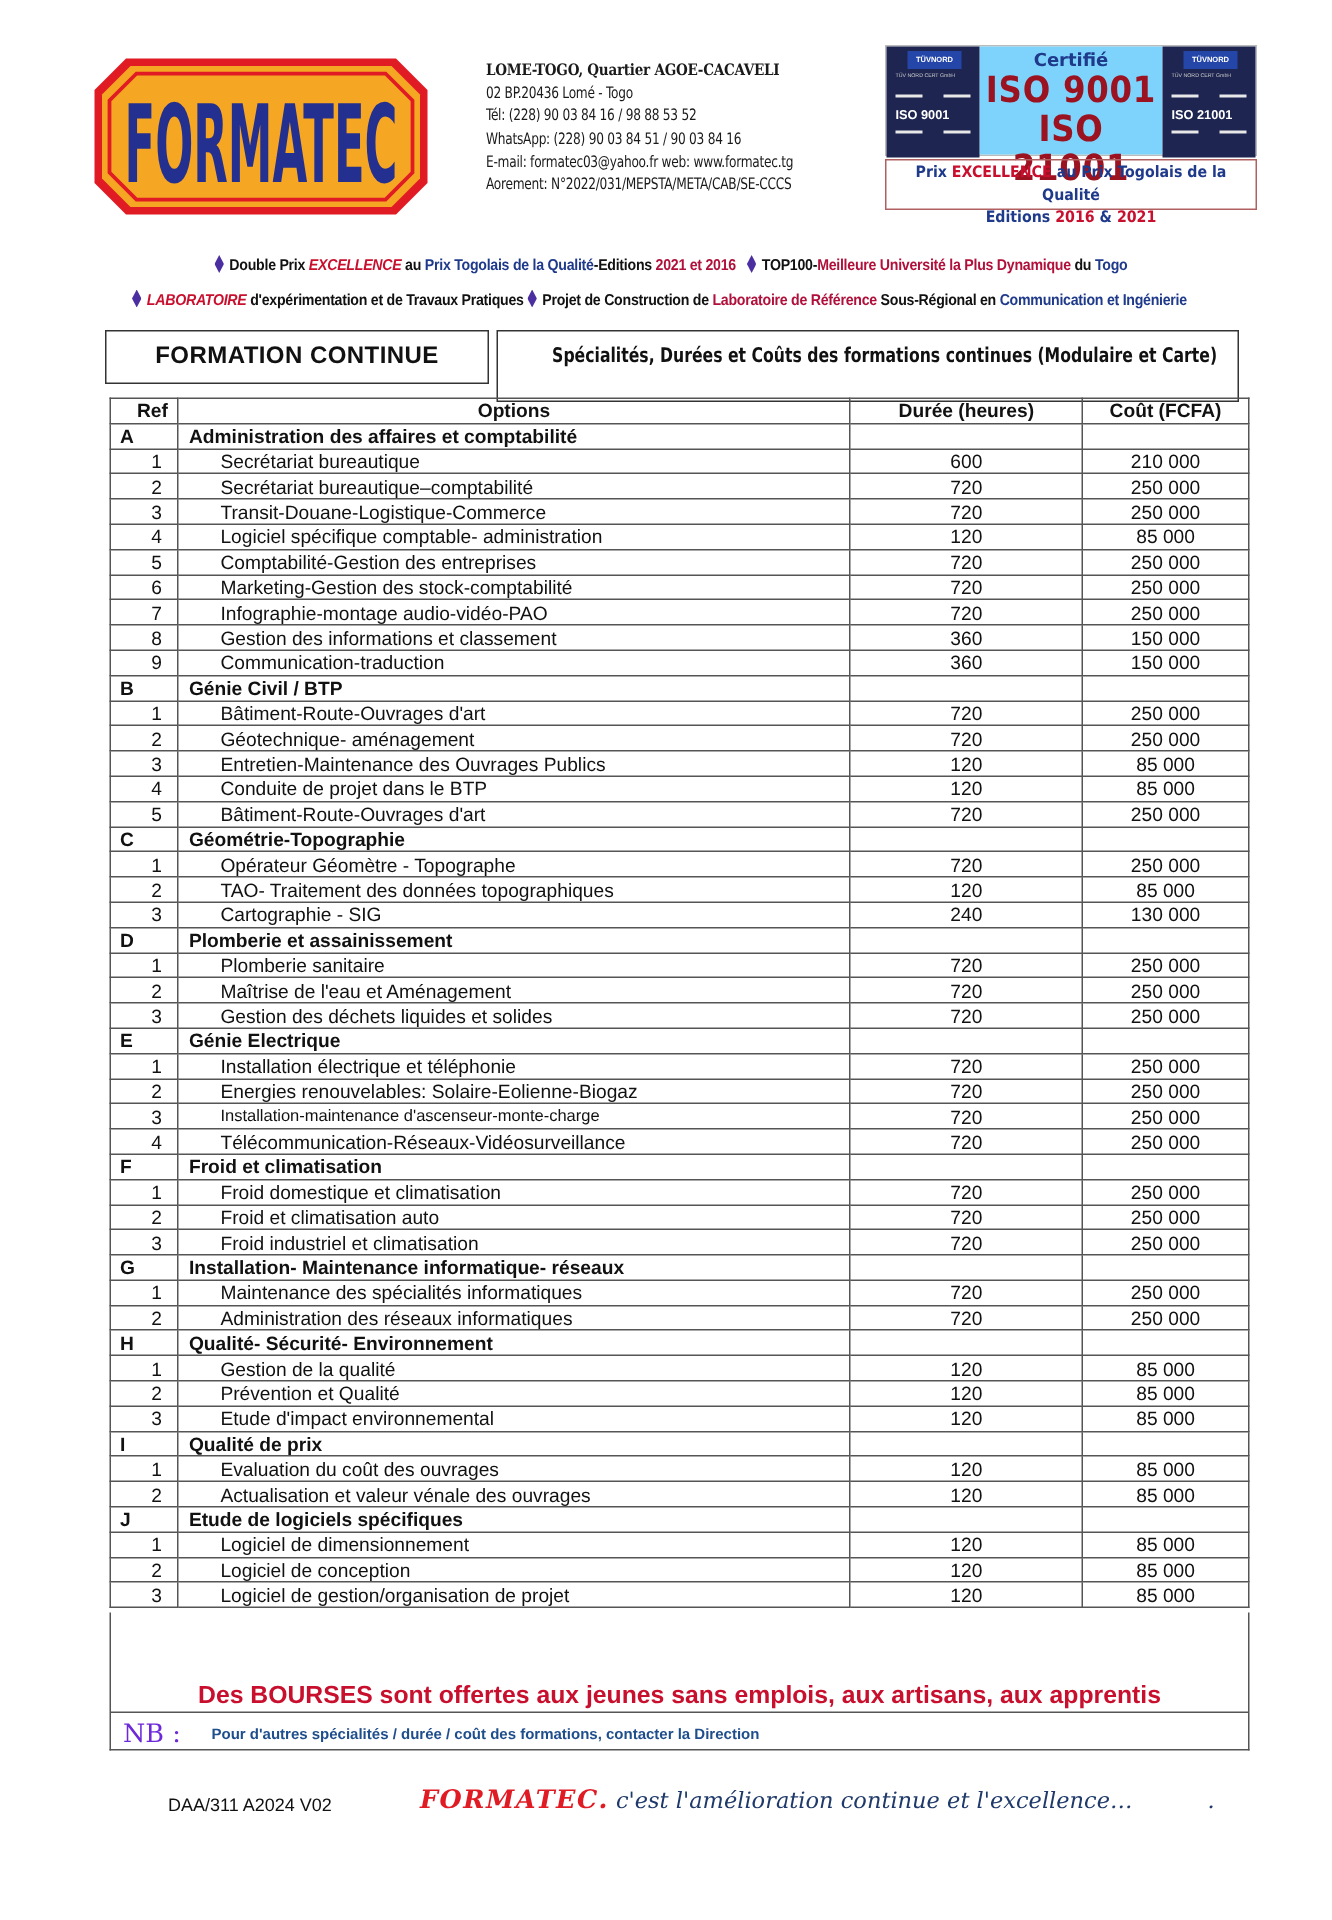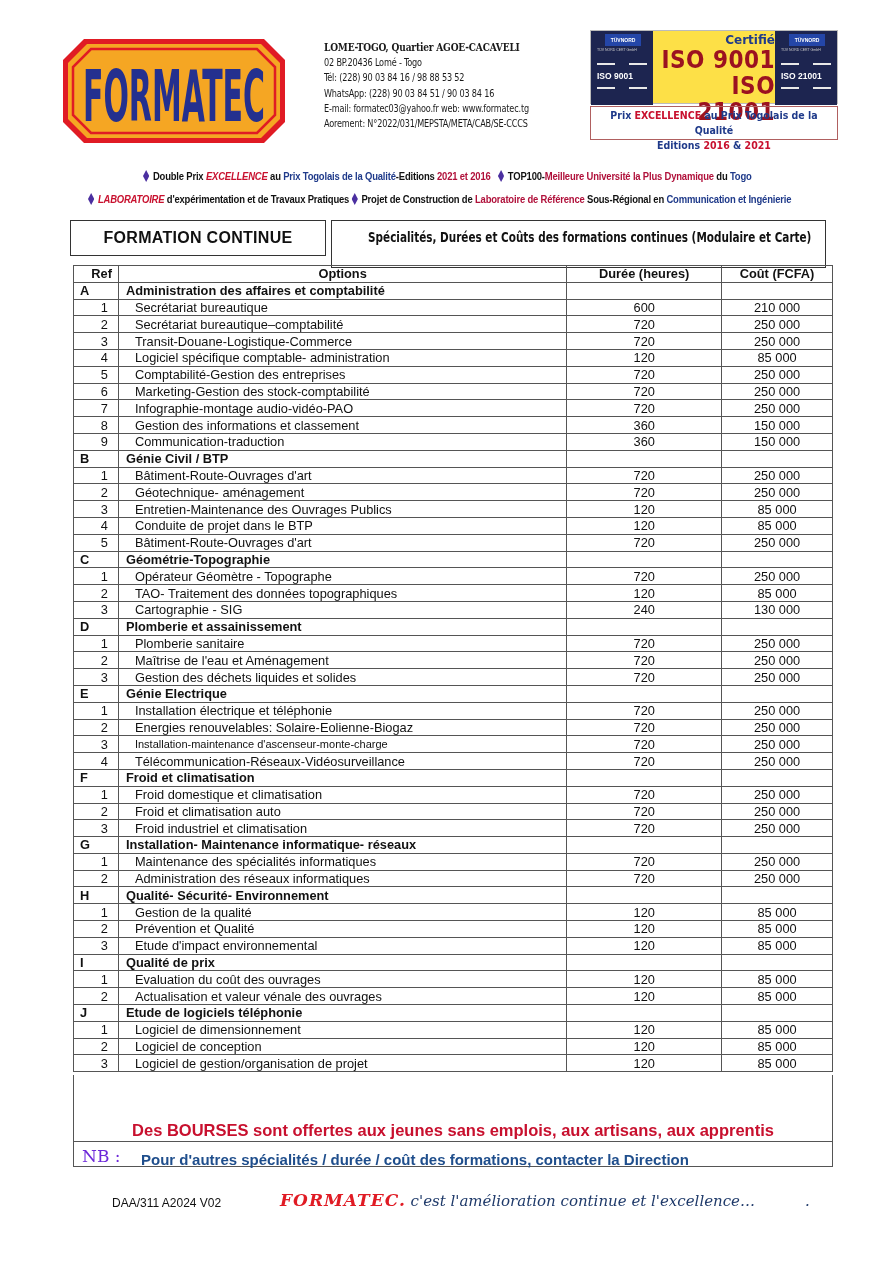--- a/index.html
+++ b/index.html
@@ -15,21 +15,21 @@
   .contact .c-title { font-weight: bold; font-family: "DejaVu Serif", serif; font-size: 10.5px; }
   .contact div { white-space: nowrap; }
 
   .iso { position: absolute; left: 590px; top: 30px; width: 248px; height: 110px; }
   .iso-top { position: absolute; left: 0; top: 0; width: 248px; height: 74px; display: flex; border: 1px solid #bbb; background: #fff; }
   .iso-badge { width: 62px; height: 74px; background: #1d2550; position: relative; color: #fff; }
   .iso-badge .tuv { position: absolute; left: 14px; top: 3px; width: 36px; height: 12px; background: #2446a8; font-size: 5px; font-weight: bold; text-align: center; line-height: 12px; color: #fff; }
   .iso-badge .tuv-sub { position: absolute; left: 6px; top: 17px; font-size: 3.5px; color: #ccc; white-space: nowrap; }
   .iso-badge .line { position: absolute; height: 2px; background: #e8e8e8; width: 18px; }
   .iso-badge .nm { position: absolute; left: 6px; top: 40px; font-size: 8.5px; font-weight: bold; white-space: nowrap; }
-  .iso-mid { flex: 1; text-align: right; background: #fde047; }
+  .iso-mid { flex: 1; text-align: center; background: #7dd3fc; }
   .iso-mid .cert { color: #1f3a8a; font-weight: bold; font-size: 12px; margin-top: 2px; font-family: "DejaVu Sans", sans-serif; }
   .iso-mid .big { color: #9b1220; font-weight: bold; font-size: 24px; line-height: 26px; font-family: "DejaVu Sans Condensed", "DejaVu Sans", sans-serif; letter-spacing: 0.5px; }
   .iso-bottom { position: absolute; left: 0; top: 76px; width: 248px; height: 34px; border: 1px solid #b06060; text-align: center; font-size: 10.5px; line-height: 15px; font-weight: bold; color: #1f3a8a; padding-top: 1px; font-family: "DejaVu Sans Condensed", "DejaVu Sans", sans-serif; }
   .red { color: #c8102e; }
 
   
   .tagline { position: absolute; font-size: 10.5px; font-weight: bold; white-space: nowrap; color: #111; letter-spacing: -0.2px; font-family: "Liberation Sans", sans-serif; transform: scaleX(0.9); transform-origin: left top; }
   .tagline.l1 { left: 143px; top: 170px; }
   .tagline.l2 { left: 88px; top: 193px; }
   .diamond { display: inline-block; width: 7px; height: 12px; background: #4b2fa0; clip-path: polygon(50% 0, 100% 50%, 50% 100%, 0 50%); vertical-align: -2px; margin-right: 4px; }
@@ -46,32 +46,32 @@
   .tbl { position: absolute; left: 73px; top: 265px; width: 760px; border-collapse: collapse; font-size: 12.8px; }
   .tbl td, .tbl th { border: 1px solid #555; height: 16.8px; padding: 0 4px; line-height: 15px; white-space: nowrap; }
   .tbl th { font-weight: bold; text-align: center; }
   .tbl th.ref { text-align: right; padding-right: 6px; }
   .c-ref { width: 45px; }
   .c-opt { width: 449px; }
   .c-dur { width: 155px; }
   .c-cost { width: 111px; }
   .tbl td.ref { text-align: right; padding-right: 10px; }
   .tbl td.num { text-align: center; }
-  .tbl td.opt { padding-left: 16px; }
+  .tbl td.opt { padding-left: 28px; }
   .tbl tr.section td { font-weight: bold; }
   .tbl tr.section td.ref { text-align: left; padding-left: 6px; }
   .tbl tr.section td.opt { padding-left: 7px; }
   .tbl td.opt.small { font-size: 11px; }
 
   
   .foot-box { position: absolute; left: 73px; top: 1075px; width: 760px; height: 92px; border: 1px solid #555; border-top: none; }
   .bourses { height: 23px; border-bottom: 1px solid #555; text-align: center; color: #c8102e; font-weight: bold; font-size: 16.5px; line-height: 23px; white-space: nowrap; margin-top: 44px; }
   .nb-row { position: relative; height: 34px; }
   .nb-label { position: absolute; left: 8px; top: 4px; font-family: "DejaVu Serif", serif; font-weight: normal; font-size: 17px; color: #6d28d9; }
-  .nb-text { position: absolute; left: 67px; top: 9px; color: #1f4e8c; font-weight: bold; font-size: 15px; white-space: nowrap; }
+  .nb-text { position: absolute; left: 67px; top: 9px; color: #1f4e8c; font-weight: bold; font-size: 10px; white-space: nowrap; }
   .adapt { text-align: center; color: #7030a0; font-weight: bold; font-size: 15px; line-height: 22px; white-space: nowrap; }
 
   .docref { position: absolute; left: 112px; top: 1196px; font-size: 12px; color: #111; }
   .motto { position: absolute; left: 280px; top: 1190px; font-family: "DejaVu Serif", serif; font-style: italic; font-size: 15px; color: #1f3a6a; white-space: nowrap; }
   .motto .brand { color: #e01b24; font-weight: bold; font-size: 17px; letter-spacing: 1px; }
   .motto .dot { margin-left: 50px; }
 </style>
 </head>
 <body>
 
@@ -415,21 +415,21 @@
         <td class="num">85 000</td>
       </tr>
       <tr>
         <td class="ref">2</td>
         <td class="opt">Actualisation et valeur vénale des ouvrages</td>
         <td class="num">120</td>
         <td class="num">85 000</td>
       </tr>
       <tr class="section">
         <td class="ref">J</td>
-        <td class="opt">Etude de logiciels téléphonie</td>
+        <td class="opt">Etude de logiciels spécifiques</td>
         <td></td>
         <td></td>
       </tr>
       <tr>
         <td class="ref">1</td>
         <td class="opt">Logiciel de dimensionnement</td>
         <td class="num">120</td>
         <td class="num">85 000</td>
       </tr>
       <tr>

